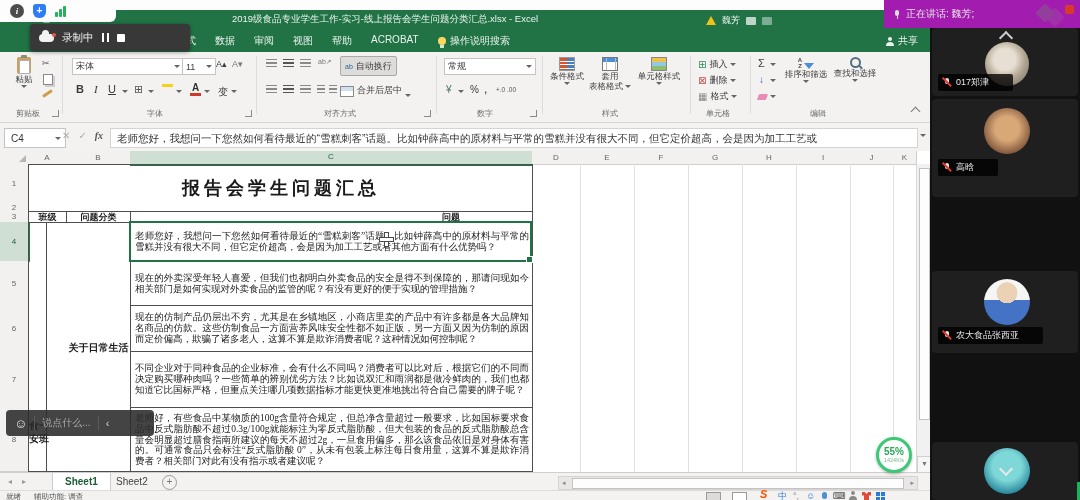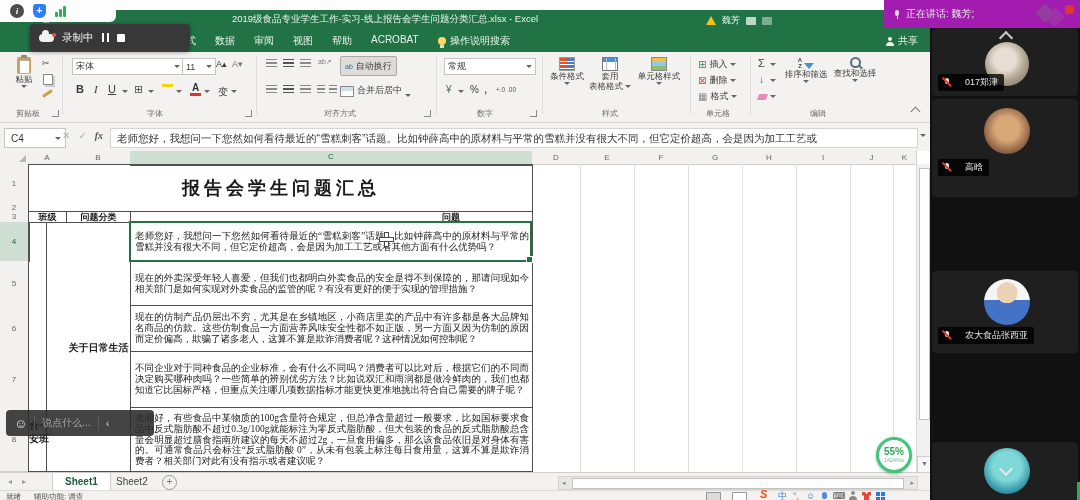--- a/index.html
+++ b/index.html
@@ -123,21 +123,21 @@
   #chatpill .ph{font-size:10px;color:#a8a8a8;white-space:nowrap}
   #chatpill .back{font-size:11px;color:#cfcfcf}
   
   #perf{position:absolute;left:876px;top:437px;width:36px;height:36px;border-radius:50%;background:#fff;border:3px solid #3dc878;box-sizing:border-box;z-index:50;display:flex;flex-direction:column;align-items:center;justify-content:center;box-shadow:0 1px 3px rgba(0,0,0,.3)}
   #perf .pc{color:#2aa85a;font-size:10px;font-weight:bold;line-height:10px}
   #perf .sp{color:#7ab88f;font-size:5.5px;line-height:6px}
   
   #sidebar{position:absolute;left:930px;top:0;width:150px;height:500px;background:#111}
   .tile{position:absolute;left:2px;width:146px;background:#1f1f1f;border-radius:4px;overflow:hidden}
   .avatar{position:absolute;border-radius:50%}
-  .plabel{position:absolute;display:flex;align-items:center;gap:13px;background:rgba(0,0,0,.78);color:#e8e8e8;font-size:9px;padding:2px 6px 2px 4px;border-radius:2px;white-space:nowrap}
+  .plabel{position:absolute;display:flex;align-items:center;gap:4px;background:rgba(0,0,0,.78);color:#e8e8e8;font-size:9px;padding:2px 24px 2px 4px;border-radius:2px;white-space:nowrap}
   .micoff{position:relative;width:10px;height:11px;flex:0 0 auto}
   .micoff::before{content:"";position:absolute;left:3px;top:1px;width:4px;height:6px;background:#e8e8e8;border-radius:2px}
   .micoff::after{content:"";position:absolute;left:-1px;top:4px;width:12px;height:1.5px;background:#e03a2a;transform:rotate(45deg)}
   .chvu{position:absolute;width:8px;height:8px;border-left:2px solid #cfcfcf;border-top:2px solid #cfcfcf;transform:rotate(45deg)}
   .chvd{position:absolute;width:8px;height:8px;border-left:2px solid #e8e8e8;border-top:2px solid #e8e8e8;transform:rotate(225deg)}
   #speakbar{position:absolute;left:884px;top:0;width:196px;height:28px;background:#a21caf;z-index:60;display:flex;align-items:center;color:#e6e6e6;font-size:10px;padding-left:10px;box-sizing:border-box}
   .micw{position:relative;width:6px;height:9px;margin-right:6px}
   .micw::before{content:"";position:absolute;left:1px;top:0;width:4px;height:6px;background:#ddd;border-radius:2px}
   .micw::after{content:"";position:absolute;left:2.5px;bottom:0;width:1.5px;height:3px;background:#ddd}
   .wm{position:absolute;right:28px;top:6px;width:14px;height:14px;background:#7a7a7a;opacity:.35;transform:rotate(45deg);border-radius:2px;box-shadow:10px -4px 0 rgba(150,150,150,.5)}

